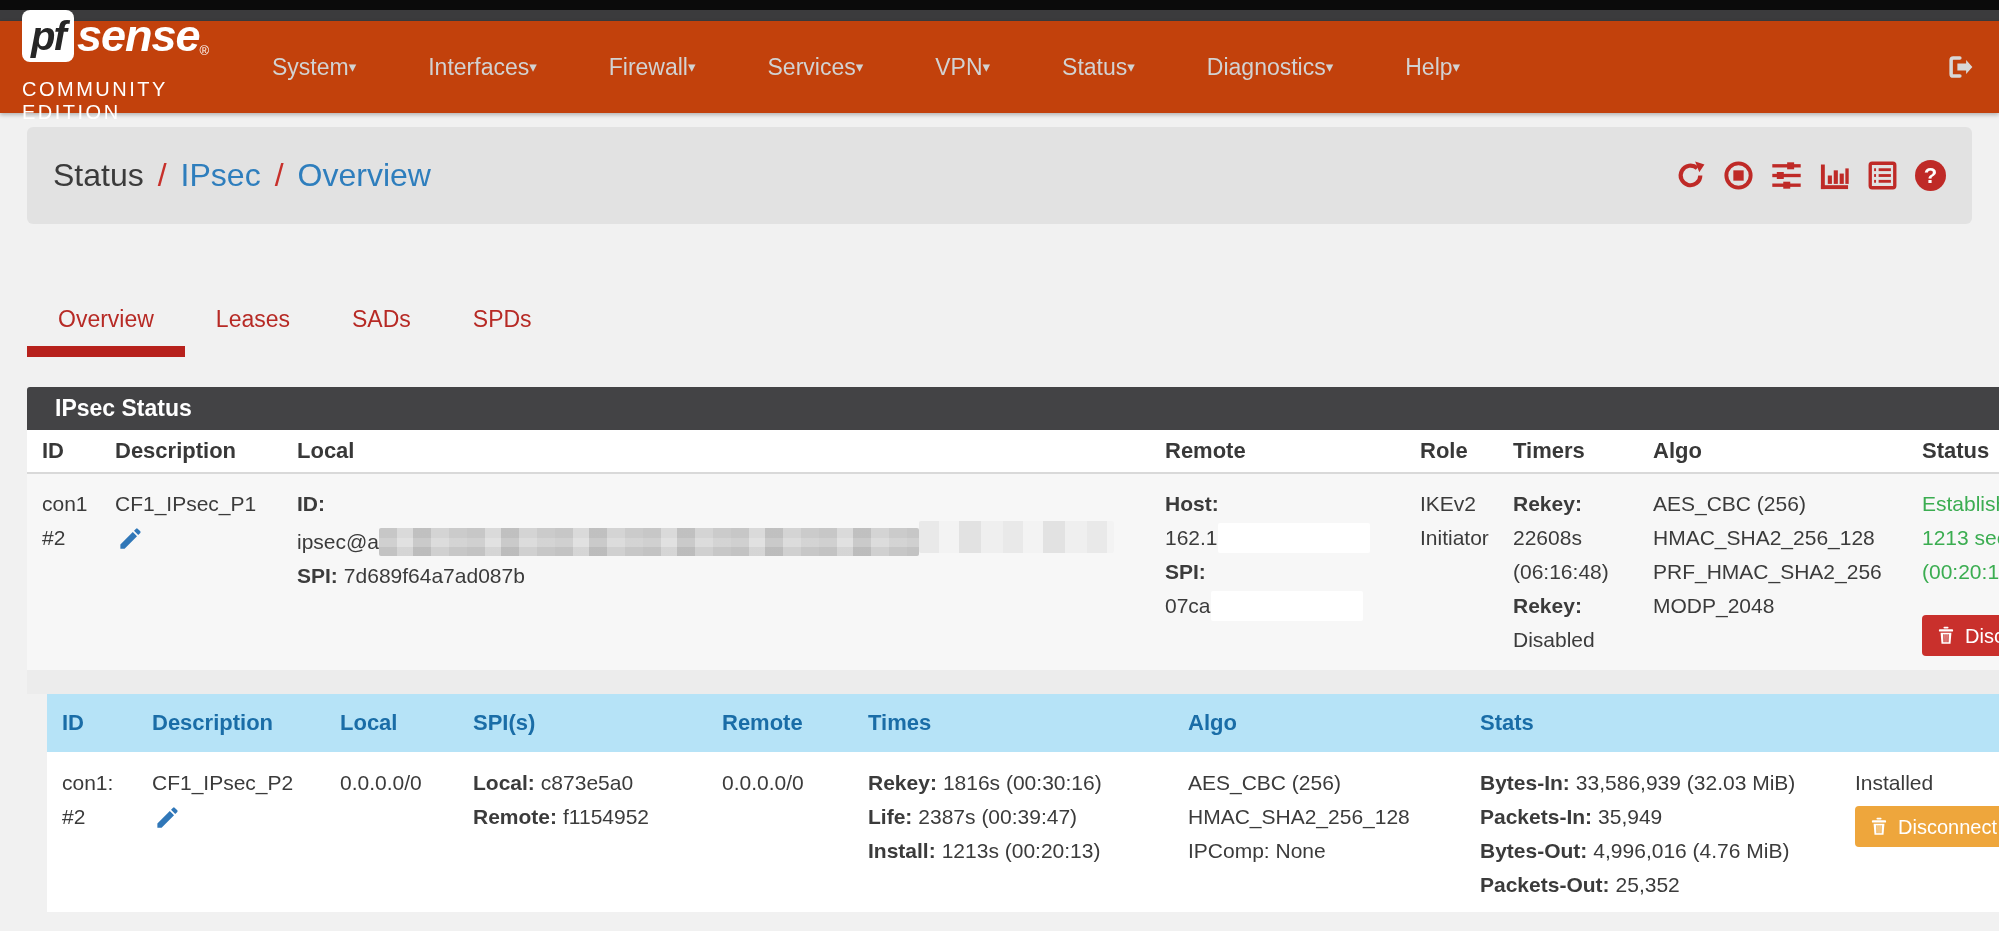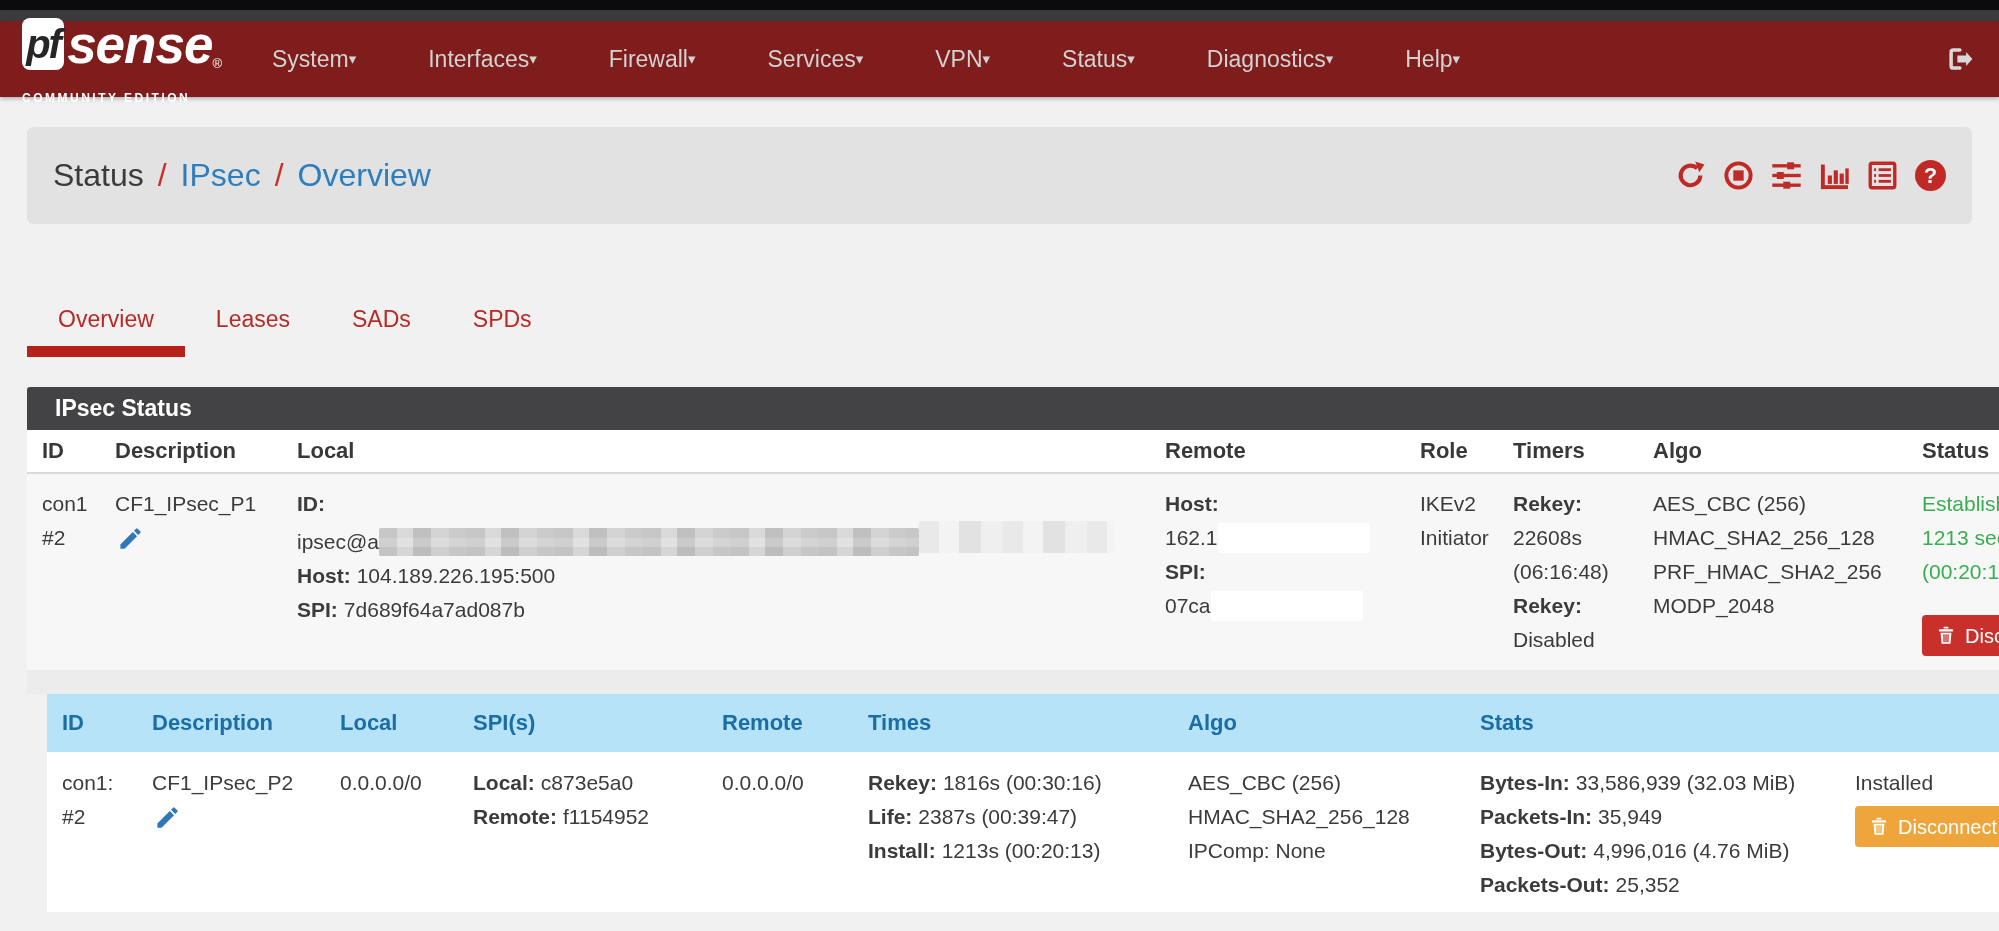--- a/index.html
+++ b/index.html
@@ -8,34 +8,34 @@
     font-family:"Liberation Sans", sans-serif;
     background:#f1f1f1;
     color:#3b3b3b;
     position:relative;
   }
 
   
   .top-strip1 { position:absolute; top:0; left:0; width:100%; height:10px; background:#0b0b0b; }
   .top-strip2 { position:absolute; top:10px; left:0; width:100%; height:11px; background:#3b3b3d; }
   .navbar {
-    position:absolute; top:21px; left:0; width:100%; height:76px;
-    background:#7f1d1d; display:flex; align-items:center;
+    position:absolute; top:21px; left:0; width:100%; height:92px;
+    background:#c2410c; display:flex; align-items:center;
     box-shadow:0 2px 4px rgba(0,0,0,.25);
   }
   .brand { display:flex; flex-direction:column; margin-left:22px; width:200px; }
   .brand-top { display:flex; align-items:center; }
   .pf-box {
     background:#fff; border-radius:8px; width:52px; height:52px;
     display:flex; align-items:center; justify-content:center;
   }
   .pf-box span { font-style:italic; font-weight:bold; font-size:40px; color:#262626; letter-spacing:-2px; }
-  .sense { font-style:italic; font-weight:bold; font-size:53px; color:#fff; letter-spacing:-1px; margin-left:3px; }
+  .sense { font-style:italic; font-weight:bold; font-size:45px; color:#fff; letter-spacing:-1px; margin-left:3px; }
   .reg { color:#fff; font-size:13px; align-self:flex-end; margin-bottom:4px; }
-  .brand-sub { color:#fff; font-size:12px; font-weight:bold; letter-spacing:2.5px; margin-top:16px; }
+  .brand-sub { color:#fff; font-size:20px; font-weight:normal; letter-spacing:2.5px; margin-top:16px; }
   .nav-items { display:flex; margin-left:14px; flex:1; }
   .nav-item {
     color:#d2d2d2; font-size:23px; padding:10px 36px; cursor:pointer;
     display:flex; align-items:center; white-space:nowrap;
   }
   .caret { font-size:15px; color:#d2d2d2; }
   .nav-signout { margin-right:26px; width:30px; height:30px; cursor:pointer; }
 
   
   .crumb-bar {
@@ -247,21 +247,20 @@
     </div>
     <div class="cell">
       <div>CF1_IPsec_P1</div>
       <svg class="pencil" viewBox="0 0 24 24" fill="#3077b8">
         <path d="M3 17.25V21h3.75L17.8 9.94l-3.75-3.75L3 17.25zM20.7 7.04c.39-.39.39-1.02 0-1.41l-2.34-2.34a1 1 0 0 0-1.41 0l-1.83 1.83 3.75 3.75 1.83-1.83z"></path>
       </svg>
     </div>
     <div class="cell">
       <div><b class="lbl">ID:</b></div>
       <div><span>ipsec@a</span><span class="blur-block"></span><span class="blur-block lite"></span></div>
-      <div><b class="lbl">Host:</b><span>104.189.226.195:500</span></div>
       <div><b class="lbl">SPI:</b><span>7d689f64a7ad087b</span></div>
     </div>
     <div class="cell">
       <div><b class="lbl">Host:</b></div>
       <div><span>162.1</span><span class="redact"></span></div>
       <div><b class="lbl">SPI:</b></div>
       <div><span>07ca</span><span class="redact"></span></div>
     </div>
     <div class="cell">
       <div>IKEv2</div>

